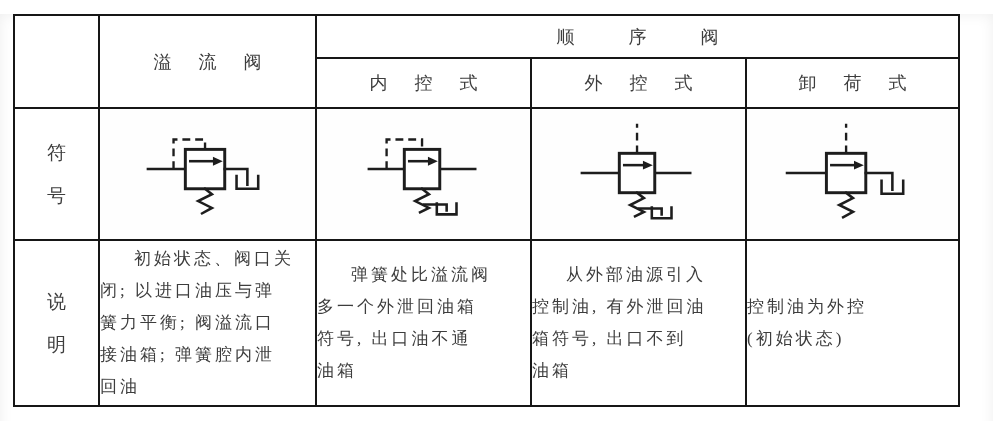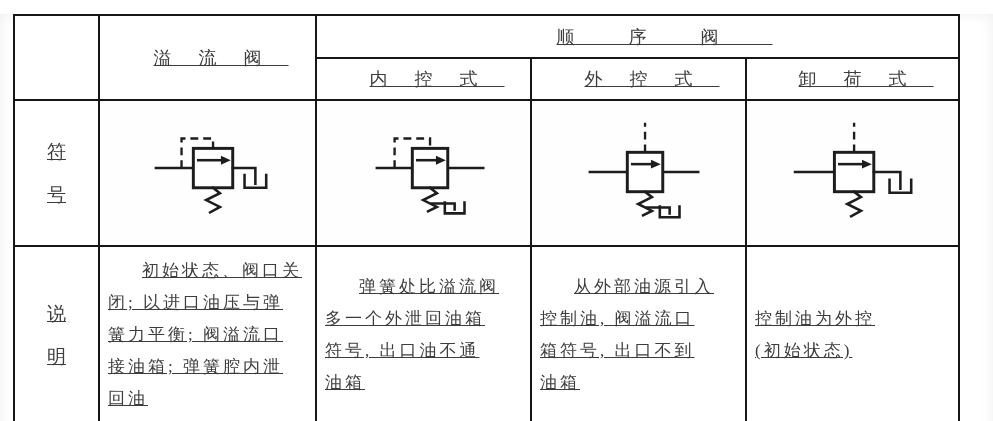--- a/index.html
+++ b/index.html
@@ -14,22 +14,21 @@
   }
   table.valve-table{
     border-collapse:collapse;table-layout:fixed;
     width:945px;margin:14px 0 0 13px;
     background:#ffffff;
   }
   table.valve-table td{
     border:2px solid #161616;
     color:#3d3d3d;
     vertical-align:middle;
-    padding:8px;
-    text-decoration:underline;
+    padding:0;
   }
   td.hdr{
     text-align:center;font-size:18px;font-weight:400;
   }
   .ls-wide{letter-spacing:3em;text-indent:3em;}
   .ls-mid{letter-spacing:1.5em;text-indent:1.5em;}
   td.row-label{text-align:center;}
   .vstack{display:flex;flex-direction:column;align-items:center;gap:17px;font-size:19px;color:#3d3d3d;}
   td.symbol-cell{text-align:center;vertical-align:middle;background:#fefefe;}
   td.symbol-cell svg{display:block;margin:0 auto;}
@@ -56,21 +55,21 @@
         <col style="width:215px">
         <col style="width:215px">
         <col style="width:213px">
   </colgroup>
   <tbody>
     <tr style="height:43px">
       <td class="corner" rowspan="2"></td>
       <td class="hdr ls-mid" rowspan="2">溢流阀</td>
       <td class="hdr ls-wide" colspan="3">顺序阀</td>
     </tr>
-    <tr style="height:40px">
+    <tr style="height:50px">
       <td class="hdr ls-mid">内控式</td>
       <td class="hdr ls-mid">外控式</td>
       <td class="hdr ls-mid">卸荷式</td>
     </tr>
 
     <tr style="height:132px">
       <td class="row-label">
         <div class="vstack">
           <span>符</span>
           <span>号</span>
@@ -142,21 +141,21 @@
       <td class="desc indent">初始状态、阀口关
 闭; 以进口油压与弹
 簧力平衡; 阀溢流口
 接油箱; 弹簧腔内泄
 回油</td>
       <td class="desc indent">弹簧处比溢流阀
 多一个外泄回油箱
 符号, 出口油不通
 油箱</td>
       <td class="desc indent">从外部油源引入
-控制油, 阀溢流口
+控制油, 有外泄回油
 箱符号, 出口不到
 油箱</td>
       <td class="desc">控制油为外控
 (初始状态)</td>
     </tr>
   </tbody>
 </table>
 
 </div>
 

